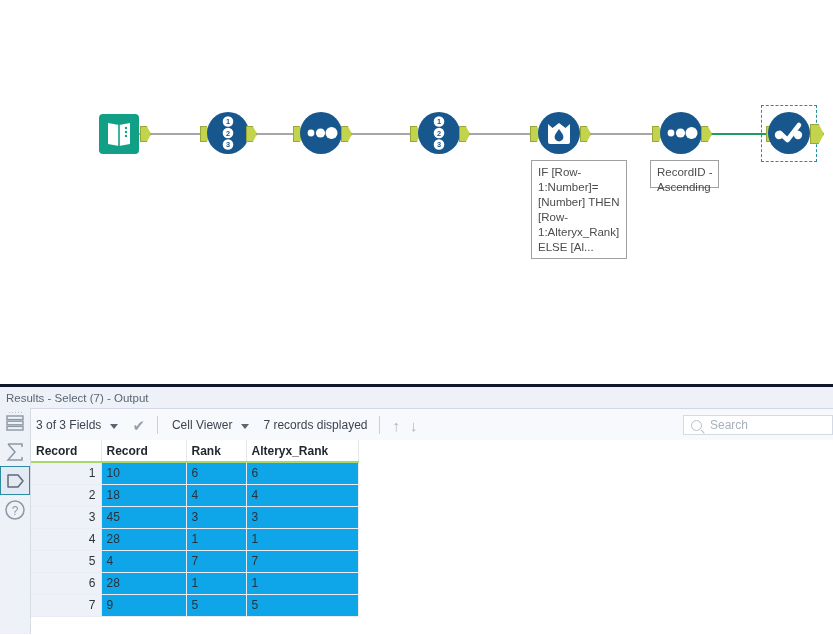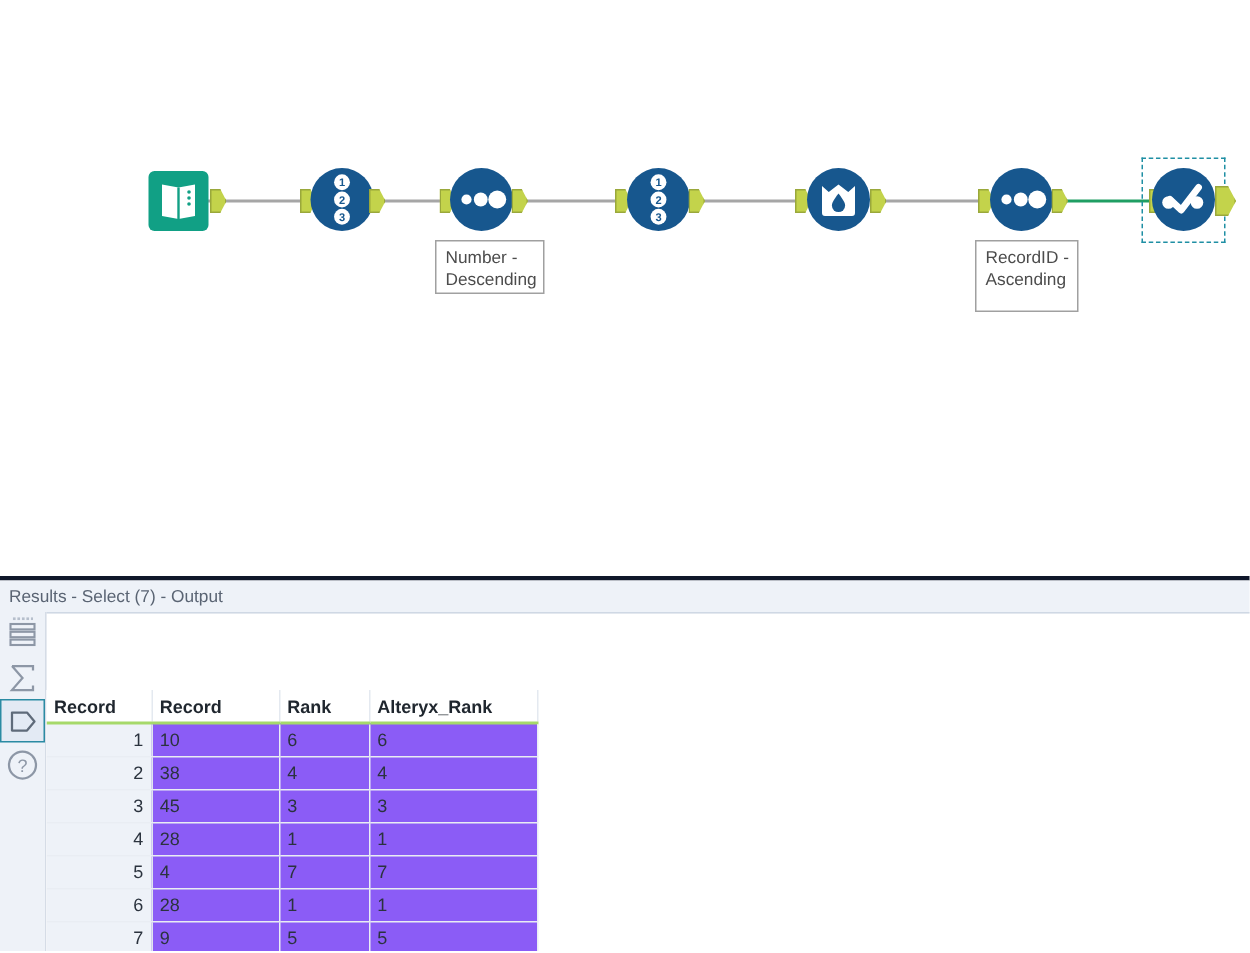--- a/index.html
+++ b/index.html
@@ -222,21 +222,20 @@
 
   
   #grid {
     position: absolute;
     left: 31px;
     top: 53px;
     right: 0;
     bottom: 0;
     overflow: hidden;
     background: #ffffff;
-    margin-top: 20px;
   }
   table.data {
     border-collapse: collapse;
     table-layout: fixed;
     font-size: 12px;
   }
   table.data th, table.data td {
     height: 22px;
     padding: 0 5px;
     box-sizing: border-box;
@@ -254,21 +253,21 @@
   }
   table.data thead th.rec {
     text-align: left;
     color: #1f262e;
   }
   table.data tbody td {
     border-bottom: 1px solid #e9edf3;
     border-right: 1px solid #eaeef4;
     color: #2b3views;
     color: #2b333e;
-    background: #8b5cf6;
+    background: #0ea5e9;
   }
   table.data tbody td.rec {
     text-align: right;
     background: #eef2f8;
     color: #2b333e;
     border-right: 1px solid #dfe5ee;
   }
   .col-rec { width: 70px; }
   .col-num { width: 85px; }
   .col-rank { width: 60px; }
@@ -320,22 +319,20 @@
   <div class="nub" style="left:293px; top:126px;"></div>
   <div class="node" style="left:299px; top:111px;">
     <svg class="glyph" viewBox="0 0 44 44">
       <circle cx="22" cy="22" r="21" fill="#17578e"></circle>
       <circle cx="12" cy="22" r="3.4" fill="#ffffff"></circle>
       <circle cx="21.5" cy="22" r="4.6" fill="#ffffff"></circle>
       <circle cx="32.5" cy="22" r="6" fill="#ffffff"></circle>
     </svg>
   </div>
   <div class="nub" style="left:341px; top:126px;"></div>
-  <div class="anno" style="left:290px; top:160px; width:73px; height:36px;">Number -
-Descending</div>
 
   <div class="nub" style="left:410px; top:126px;"></div>
   <div class="node" style="left:417px; top:111px;">
     <svg class="glyph" viewBox="0 0 44 44">
       <circle cx="22" cy="22" r="21" fill="#17578e"></circle>
       <g fill="#ffffff">
         <circle cx="22" cy="10.5" r="5.3"></circle>
         <circle cx="22" cy="22" r="5.3"></circle>
         <circle cx="22" cy="33.5" r="5.3"></circle>
       </g>
@@ -350,32 +347,38 @@
 
   <div class="nub" style="left:530px; top:126px;"></div>
   <div class="node" style="left:537px; top:111px;">
     <svg class="glyph" viewBox="0 0 44 44">
       <circle cx="22" cy="22" r="21" fill="#17578e"></circle>
       <path d="M11 13 L11 31 Q11 33 13 33 L31 33 Q33 33 33 31 L33 13 L28.5 17 L22 12 L15.5 17 Z" fill="#ffffff"></path>
       <path d="M22 18 C19 22 17.6 24 17.6 26 a4.4 4.4 0 0 0 8.8 0 c0-2-1.4-4-4.4-8 Z" fill="#17578e"></path>
     </svg>
   </div>
   <div class="nub" style="left:580px; top:126px;"></div>
+  <div class="anno" style="left:531px; top:160px; width:96px; height:99px;">IF [Row-
+1:Number]=
+[Number] THEN
+[Row-
+1:Alteryx_Rank]
+ELSE [Al...</div>
 
   <div class="nub" style="left:652px; top:126px;"></div>
   <div class="node" style="left:659px; top:111px;">
     <svg class="glyph" viewBox="0 0 44 44">
       <circle cx="22" cy="22" r="21" fill="#17578e"></circle>
       <circle cx="12" cy="22" r="3.4" fill="#ffffff"></circle>
       <circle cx="21.5" cy="22" r="4.6" fill="#ffffff"></circle>
       <circle cx="32.5" cy="22" r="6" fill="#ffffff"></circle>
     </svg>
   </div>
   <div class="nub" style="left:701px; top:126px;"></div>
-  <div class="anno" style="left:650px; top:160px; width:69px; height:48px;">RecordID -
+  <div class="anno" style="left:650px; top:160px; width:69px; height:28px;">RecordID -
 Ascending</div>
 
   <div class="selection-box" style="left:761px; top:105px; width:56px; height:57px;"></div>
   <div class="nub" style="left:766px; top:126px;"></div>
   <div class="node" style="left:767px; top:111px;">
     <svg class="glyph" viewBox="0 0 44 44">
       <circle cx="22" cy="22" r="21" fill="#17578e"></circle>
       <circle cx="12" cy="24" r="4.2" fill="#ffffff"></circle>
       <circle cx="31" cy="24" r="4.2" fill="#ffffff"></circle>
       <path d="M13 22 L20.5 29 L32 14" stroke="#ffffff" stroke-width="4.6" fill="none" stroke-linecap="round" stroke-linejoin="round"></path>
@@ -383,20 +386,41 @@
   </div>
   <div class="nub out-big" style="left:810px; top:124px;"></div>
 </div>
 
 <div id="results">
 
   <div id="results-titlebar">
     <span>Results - Select (7) - Output</span>
   </div>
 
+  <div id="results-toolbar">
+    <div class="tb-item">
+      <span class="tb-text">3 of 3 Fields</span>
+      <span class="caret"></span>
+    </div>
+    <span class="check-ok">✔</span>
+    <span class="tb-sep"></span>
+    <div class="tb-item">
+      <span class="tb-text">Cell Viewer</span>
+      <span class="caret"></span>
+    </div>
+    <span class="tb-item" style="margin-left:14px;">7 records displayed</span>
+    <span class="tb-sep"></span>
+    <span class="arrow-btn">↑</span>
+    <span class="arrow-btn">↓</span>
+
+    <div id="search-wrap">
+      <span class="search-icon-shape"></span>
+      <input id="search-input" type="text" placeholder="Search" style="">
+    </div>
+  </div>
 
   <div id="rail">
     <div class="rail-btn">
       <span class="rail-dots"></span>
       <svg width="20" height="18" viewBox="0 0 20 18">
         <rect x="2" y="2" width="16" height="3.6" fill="none" stroke="#8d97a6" stroke-width="1.4"></rect>
         <rect x="2" y="7.2" width="16" height="3.6" fill="none" stroke="#8d97a6" stroke-width="1.4"></rect>
         <rect x="2" y="12.4" width="16" height="3.6" fill="none" stroke="#8d97a6" stroke-width="1.4"></rect>
       </svg>
     </div>
@@ -436,21 +460,21 @@
       </thead>
       <tbody>
           <tr>
             <td class="rec">1</td>
             <td>10</td>
             <td>6</td>
             <td>6</td>
           </tr>
           <tr>
             <td class="rec">2</td>
-            <td>38</td>
+            <td>18</td>
             <td>4</td>
             <td>4</td>
           </tr>
           <tr>
             <td class="rec">3</td>
             <td>45</td>
             <td>3</td>
             <td>3</td>
           </tr>
           <tr>

